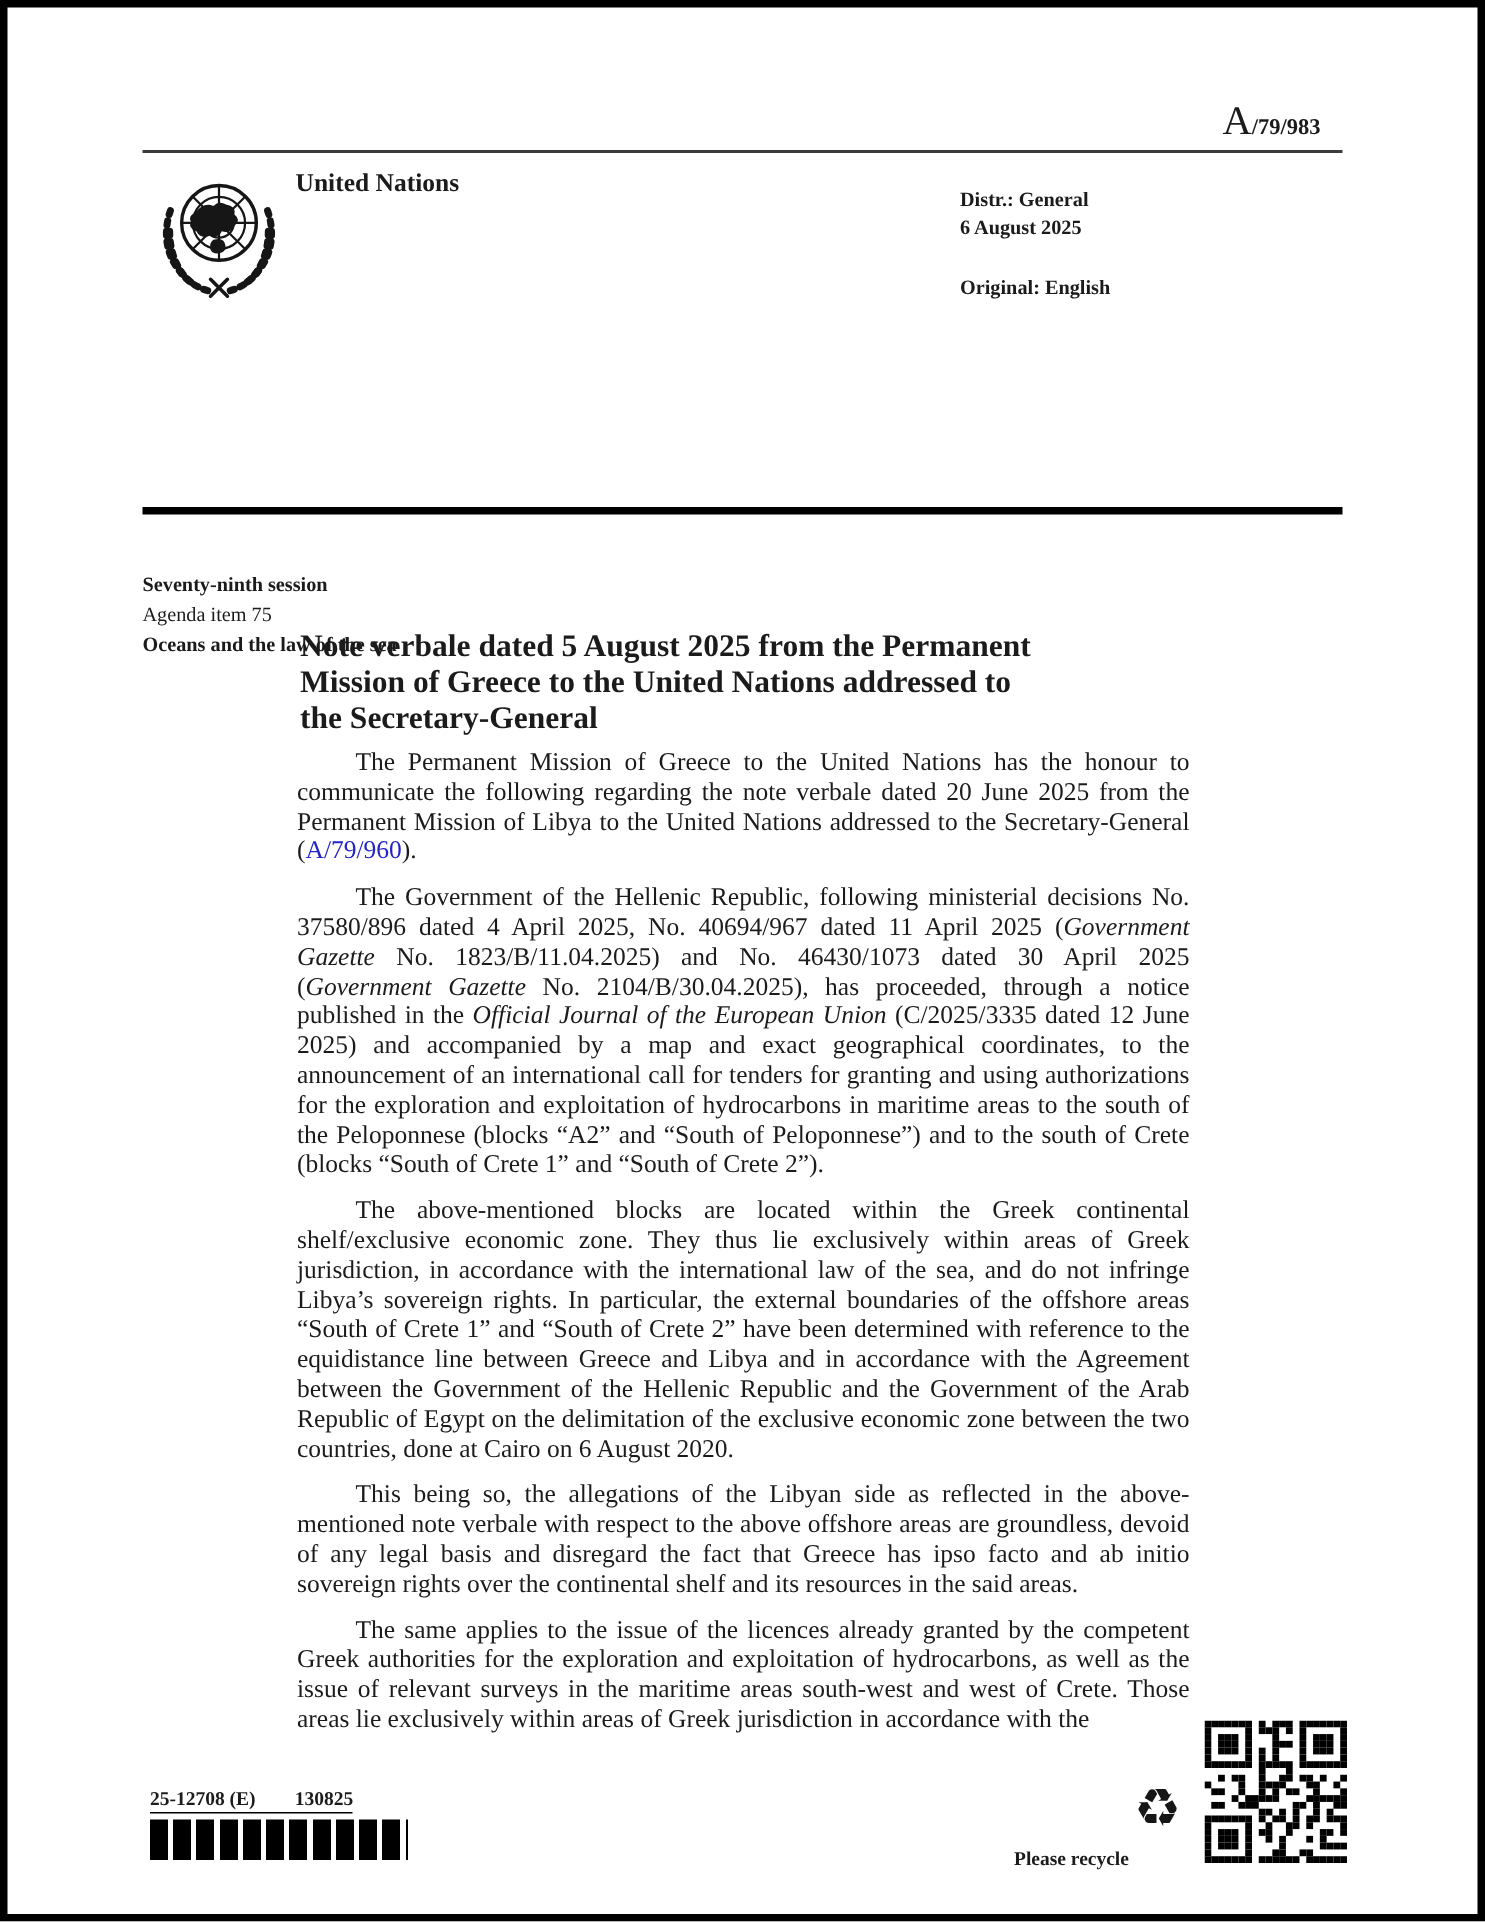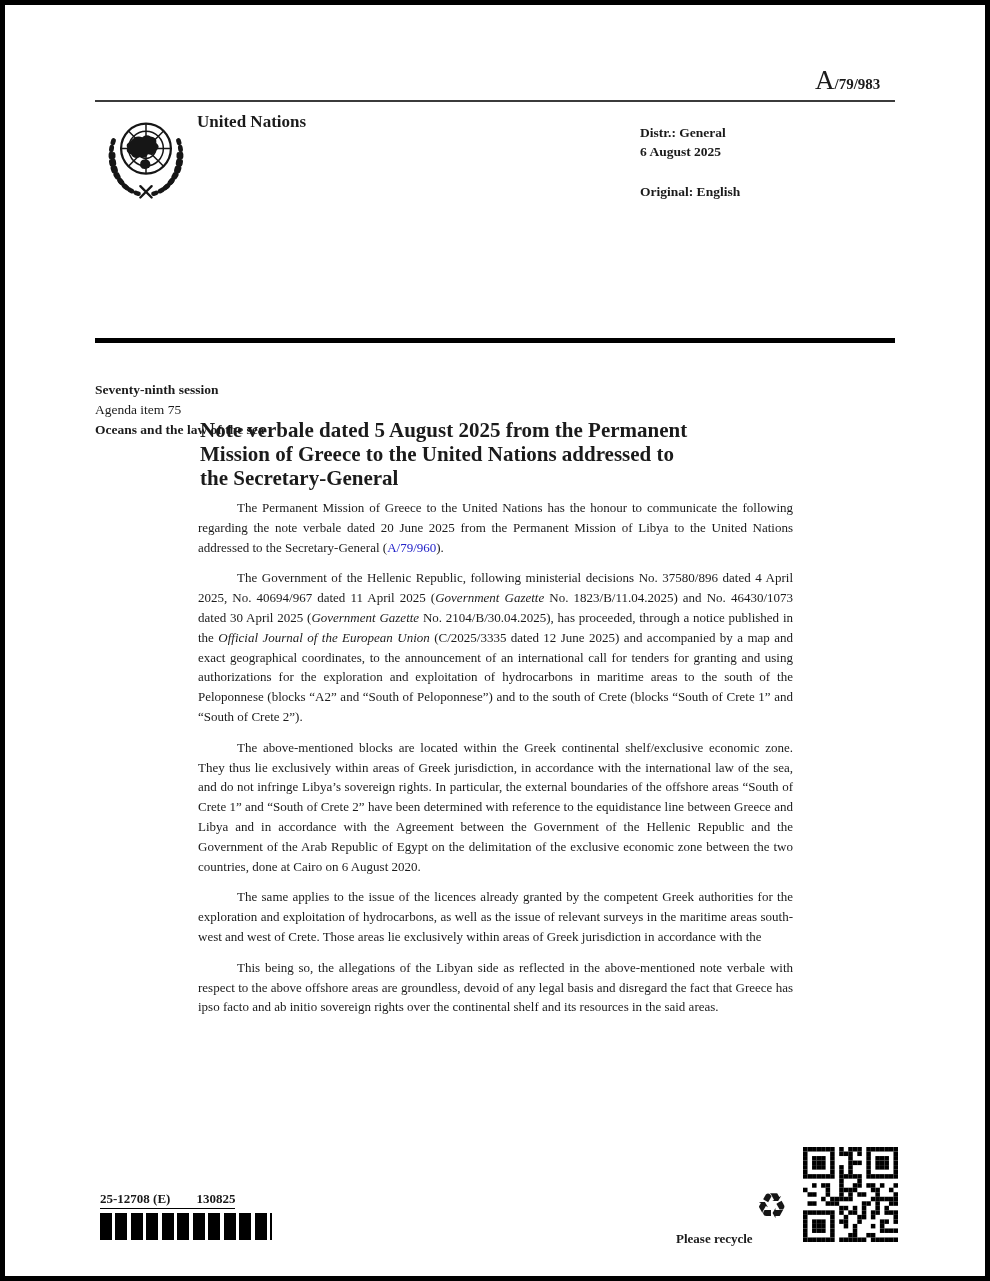--- a/index.html
+++ b/index.html
@@ -20,21 +20,21 @@
   .doc-symbol .rest{font-size:15px;font-weight:bold;}
   .rule-thin{left:90px;top:95px;width:800px;height:2px;background:#3b3b3b;}
   .emblem{left:94px;top:106px;width:94px;height:92px;}
   .organ-title{left:193px;top:103px;font-size:29px;font-weight:bold;letter-spacing:.2px;}
   .info-block{left:635px;top:118px;font-size:13.5px;font-weight:bold;line-height:19px;}
   .info-block .orig{margin-top:21px;}
   .rule-thick{left:90px;top:333px;width:800px;height:5px;background:#000;}
   .session{left:90px;top:343px;font-size:13.5px;line-height:20px;margin-top:32px;}
   .session .b{font-weight:bold;}
   .doc-title{left:195px;top:413px;width:505px;font-size:21px;font-weight:bold;line-height:24px;}
-  .body-text{left:193px;top:493px;width:595px;font-size:13px;line-height:19.8px;text-align:justify;}
+  .body-text{left:193px;top:493px;width:595px;font-size:17px;line-height:19.8px;text-align:justify;}
   .body-text p{margin:0 0 11px 0;text-indent:39px;}
   .body-text em{font-style:italic;}
   a.doclink{color:var(--link,#2323c8);text-decoration:none;cursor:pointer;}
   .job-line{left:95px;top:1186px;font-size:13px;font-weight:bold;}
   .job-line .u{border-bottom:1.5px solid #000;padding-bottom:1px;display:inline-block;}
   .job-line .code{margin-left:26px;}
   .barcode{left:95px;top:1208px;width:172px;height:27px;
     background:repeating-linear-gradient(90deg,#000 0 12px,#fff 12px 15.5px);}
   .recycle-label{left:671px;top:1202px;font-size:13px;font-weight:bold;margin-top:24px;}
   .recycle-icon{left:751px;top:1184px;font-size:35px;line-height:1;font-family:"DejaVu Sans",sans-serif;color:#161616;}
@@ -93,22 +93,22 @@
     <div>Agenda item 75</div>
     <div class="b">Oceans and the law of the sea</div>
   </div>
 
   <div class="abs doc-title">Note verbale dated 5 August 2025 from the Permanent Mission of Greece to the United Nations addressed to the Secretary-General</div>
 
   <div class="abs body-text">
     <p><span>The Permanent Mission of Greece to the United Nations has the honour to communicate the following regarding the note verbale dated 20 June 2025 from the Permanent Mission of Libya to the United Nations addressed to the Secretary-General (</span><a href="#" class="doclink">A/79/960</a><span>).</span></p>
     <p><span>The Government of the Hellenic Republic, following ministerial decisions No. 37580/896 dated 4 April 2025, No. 40694/967 dated 11 April 2025 (</span><em>Government Gazette</em><span> No. 1823/B/11.04.2025) and No. 46430/1073 dated 30 April 2025 (</span><em>Government Gazette</em><span> No. 2104/B/30.04.2025), has proceeded, through a notice published in the </span><em>Official Journal of the European Union</em><span> (C/2025/3335 dated 12 June 2025) and accompanied by a map and exact geographical coordinates, to the announcement of an international call for tenders for granting and using authorizations for the exploration and exploitation of hydrocarbons in maritime areas to the south of the Peloponnese (blocks “A2” and “South of Peloponnese”) and to the south of Crete (blocks “South of Crete 1” and “South of Crete 2”).</span></p>
     <p><span>The above-mentioned blocks are located within the Greek continental shelf/exclusive economic zone. They thus lie exclusively within areas of Greek jurisdiction, in accordance with the international law of the sea, and do not infringe Libya’s sovereign rights. In particular, the external boundaries of the offshore areas “South of Crete 1” and “South of Crete 2” have been determined with reference to the equidistance line between Greece and Libya and in accordance with the Agreement between the Government of the Hellenic Republic and the Government of the Arab Republic of Egypt on the delimitation of the exclusive economic zone between the two countries, done at Cairo on 6 August 2020.</span></p>
+    <p><span>This being so, the allegations of the Libyan side as reflected in the above-mentioned note verbale with respect to the above offshore areas are groundless, devoid of any legal basis and disregard the fact that Greece has ipso facto and ab initio sovereign rights over the continental shelf and its resources in the said areas.</span></p>
     <p><span>The same applies to the issue of the licences already granted by the competent Greek authorities for the exploration and exploitation of hydrocarbons, as well as the issue of relevant surveys in the maritime areas south-west and west of Crete. Those areas lie exclusively within areas of Greek jurisdiction in accordance with the</span></p>
-    <p><span>This being so, the allegations of the Libyan side as reflected in the above-mentioned note verbale with respect to the above offshore areas are groundless, devoid of any legal basis and disregard the fact that Greece has ipso facto and ab initio sovereign rights over the continental shelf and its resources in the said areas.</span></p>
   </div>
 
   <div class="abs job-line">
     <span class="u"><span>25-12708 (E)</span><span class="code">130825</span></span>
   </div>
   <div class="abs barcode"></div>
 
   <div class="abs recycle-label">Please recycle</div>
   <div class="abs recycle-icon">♻</div>
 

